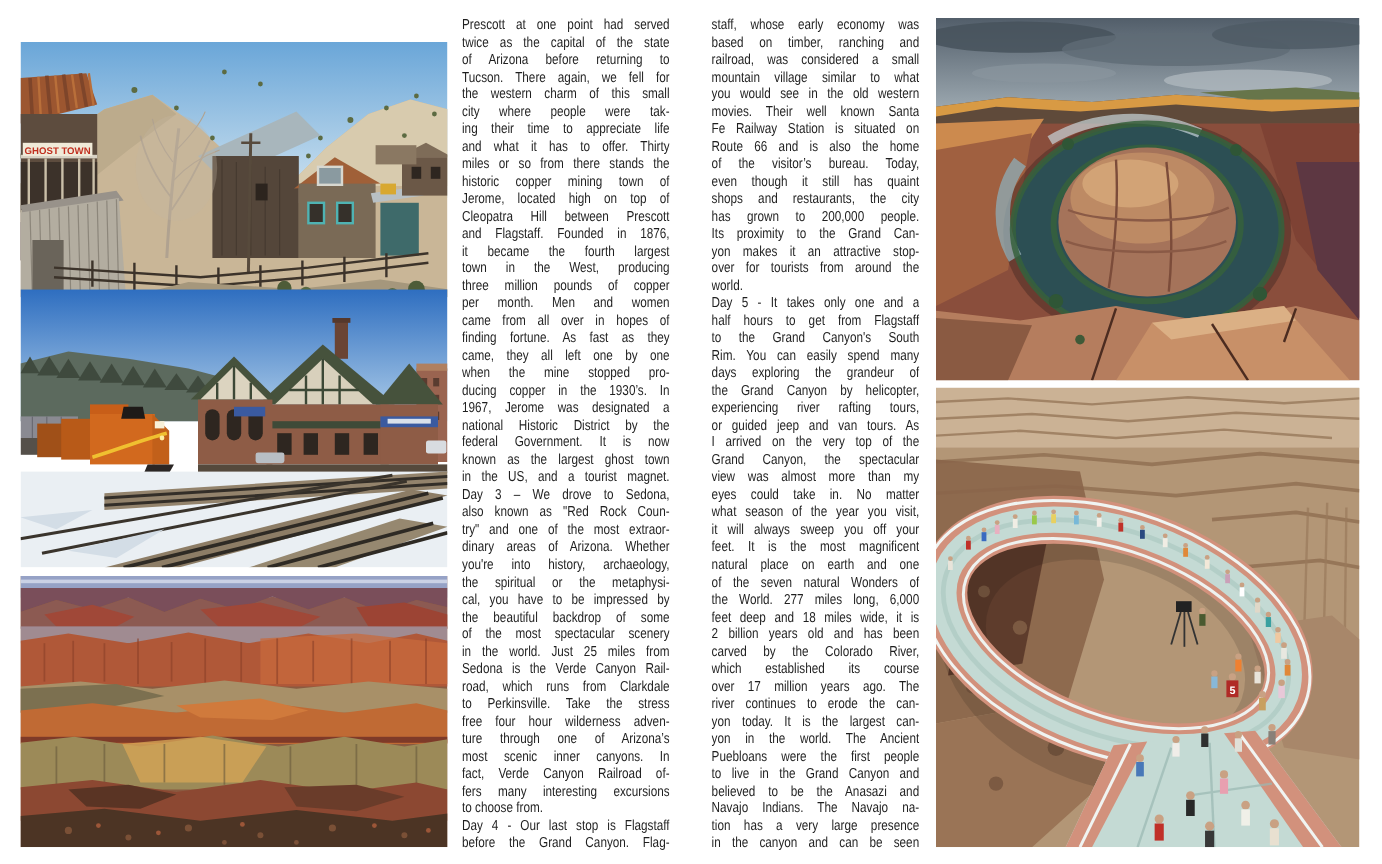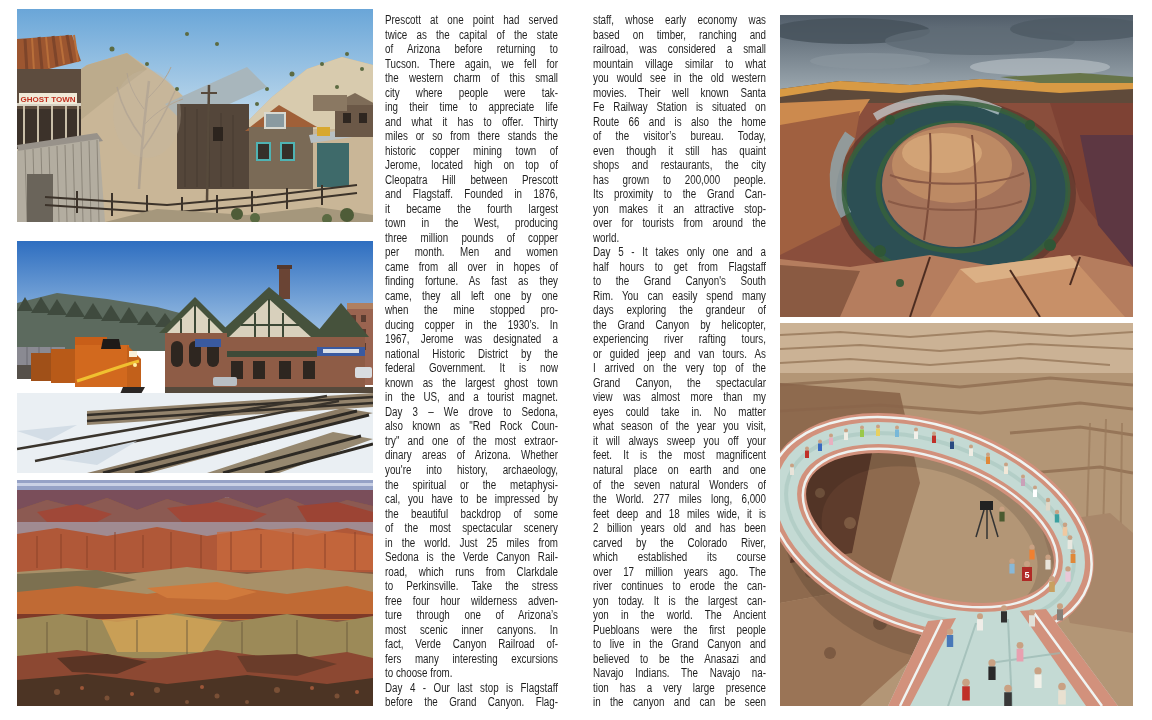--- a/index.html
+++ b/index.html
@@ -1,20 +1,20 @@
 <!DOCTYPE html>
 <html><head>
 <meta charset="utf-8">
 <style>
   html,body{margin:0;padding:0;background:#fff;}
   .page{position:relative;width:1152px;height:720px;background:#ffffff;overflow:hidden;
         font-family:"Liberation Sans","DejaVu Sans",sans-serif;}
   .photo{position:absolute;overflow:hidden;}
   .photo svg{display:block;}
-  .p1{left:17px;top:9px;width:356px;height:213px;text-align:right;}
+  .p1{left:17px;top:35px;width:356px;height:213px;text-align:right;}
   .p2{left:17px;top:241px;width:356px;height:232px;}
   .p3{left:17px;top:480px;width:356px;height:226px;}
   .p4{left:780px;top:15px;width:353px;height:302px;}
   .p5{left:780px;top:323px;width:353px;height:383px;}
   .textcol{position:absolute;top:13px;width:212px;transform:scaleX(0.816);transform-origin:0 0;
            font-size:12px;line-height:14.52px;color:#1f1f1f;letter-spacing:0px;}
   .c1{left:385px;}
   .c2{left:593px;}
   .tline{height:14.52px;overflow:hidden;text-align:justify;text-align-last:justify;white-space:nowrap;}
   .tline.noj{text-align:left;text-align-last:left;}

